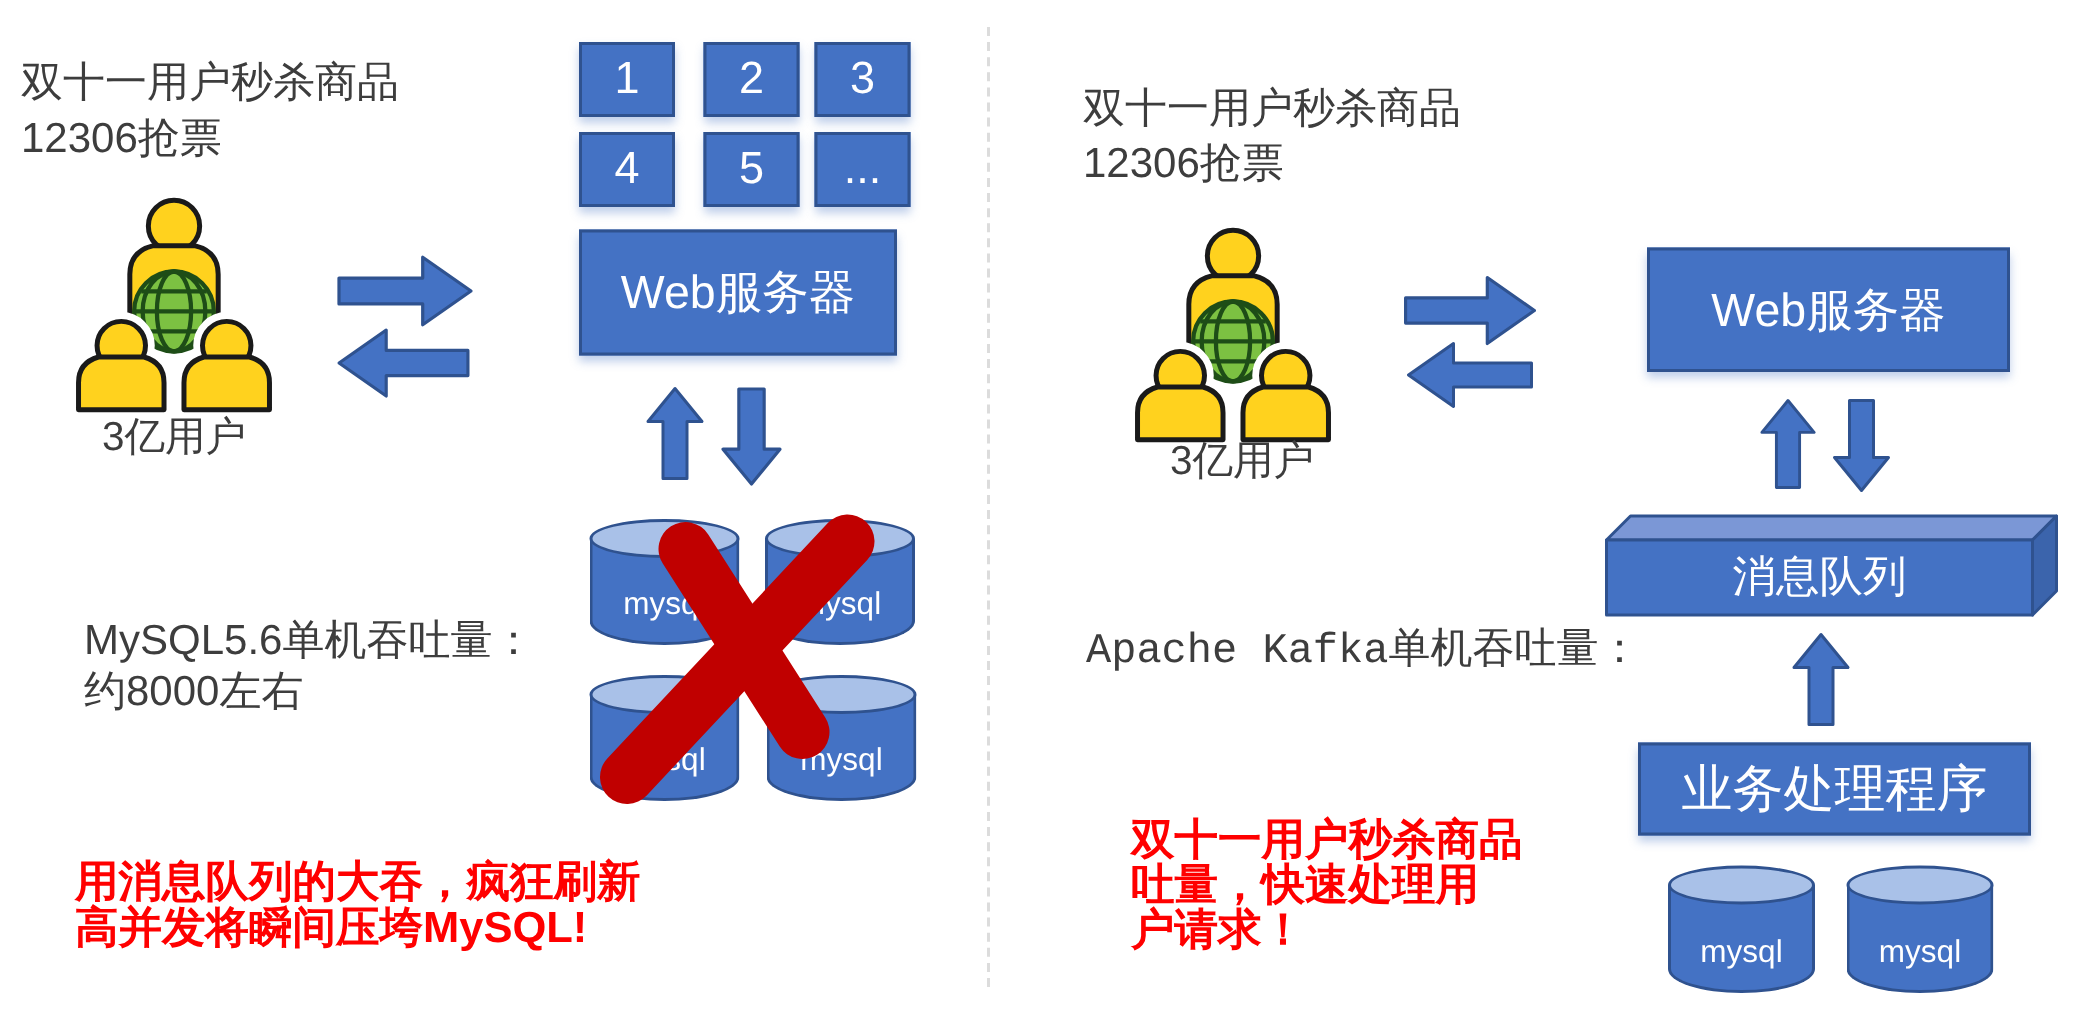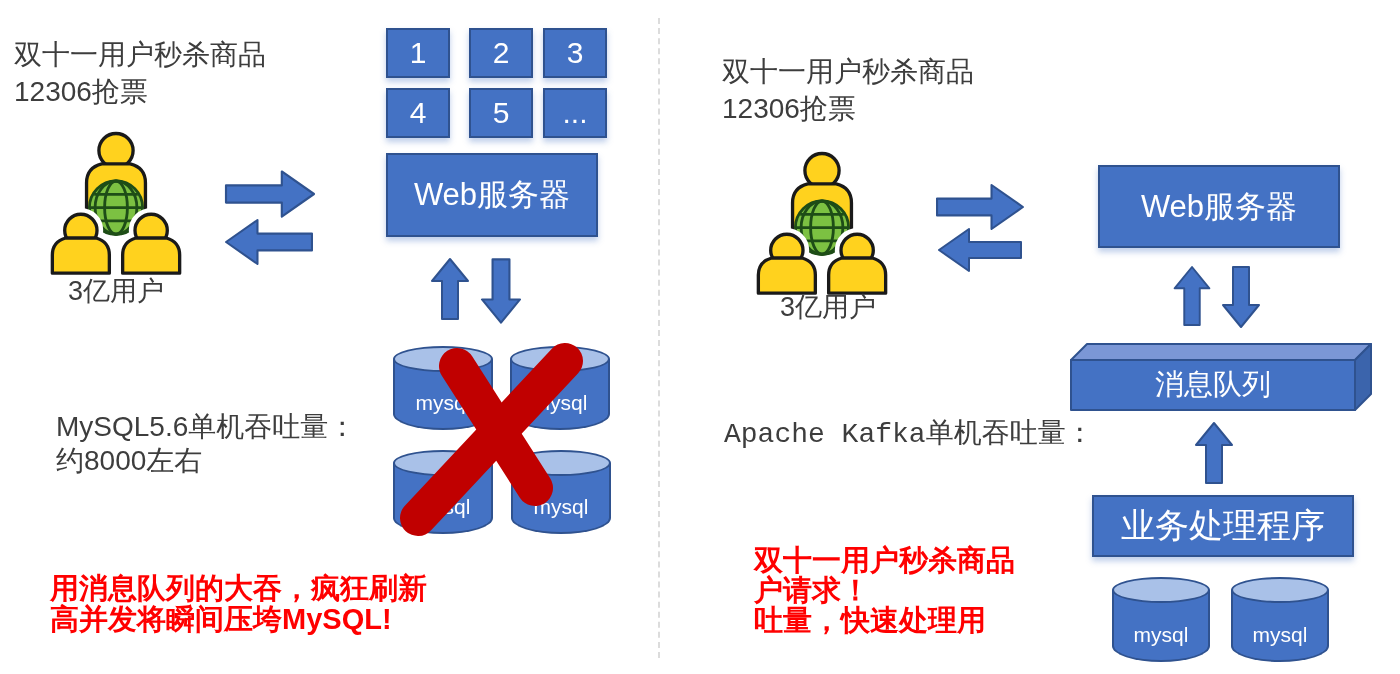--- a/index.html
+++ b/index.html
@@ -202,17 +202,17 @@
     <div class="cyl-body"></div>
     <div class="cyl-label">mysql</div>
   </div>
 
   <div class="abs txt" style="left:724px;top:418px;line-height:34px;font-family:Liberation Mono, monospace;">
     <div>Apache Kafka单机吞吐量：</div>
   </div>
 
   <div class="abs alert" style="left:754px;top:545px;line-height:30px;">
     <div>双十一用户秒杀商品</div>
+    <div>吐量，快速处理用</div>
     <div>户请求！</div>
-    <div>吐量，快速处理用</div>
   </div>
 
 </div>
 
 </body></html>

